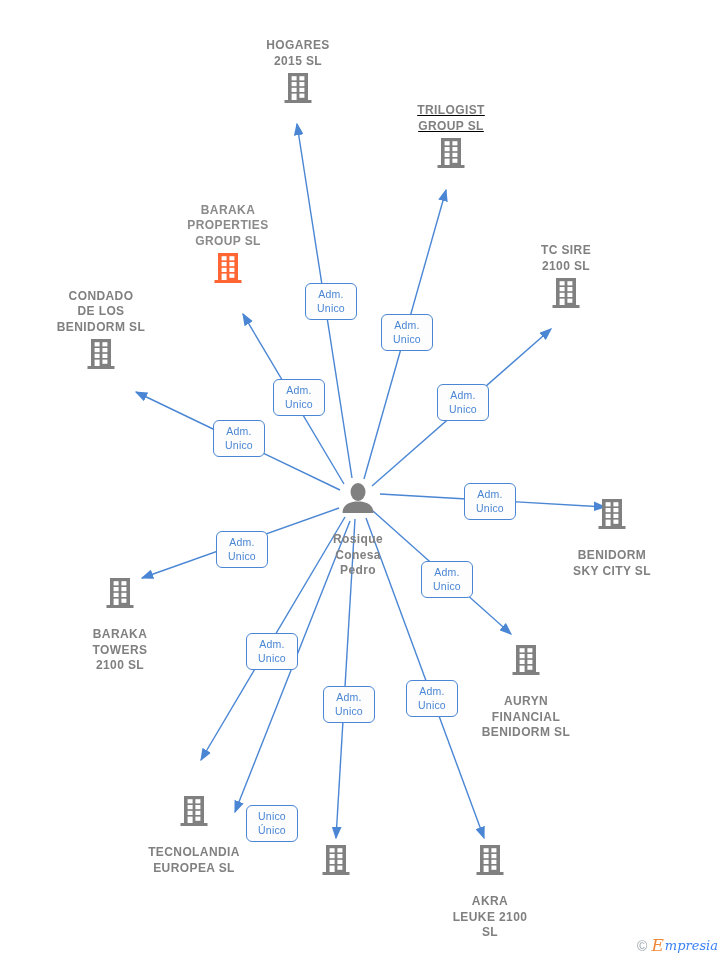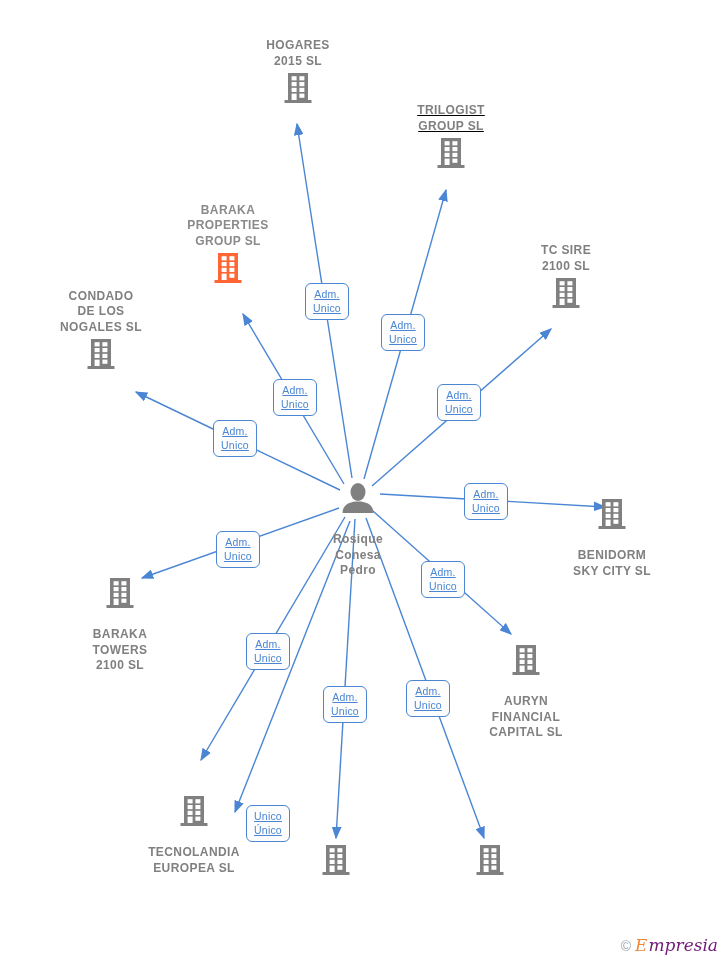--- a/index.html
+++ b/index.html
@@ -54,25 +54,24 @@
     z-index: 8;
     box-sizing: border-box;
     border: 1.3px solid #4a86d4;
     border-radius: 6px;
     background: #fdfdfd;
     color: #4a86d4;
     font-size: 10.5px;
     line-height: 14px;
     text-align: center;
     padding: 3px 0 4px 0;
-    width: 44px;
+    width: 52px;
     margin-left: -22px;
     margin-top: -17px;
     letter-spacing: 0.2px;
-    text-decoration: underline;
   }
   .edge-label span { display: block; }
 
   #watermark {
     position: absolute;
     right: 10px;
     bottom: 6px;
     display: flex;
     align-items: center;
     gap: 4px;
@@ -85,22 +84,22 @@
   #watermark .wm-e {
     font-family: "DejaVu Serif", serif;
     font-style: italic;
     font-size: 17px;
     color: #f0883a;
     line-height: 1;
   }
   #watermark .wm-rest {
     font-family: "DejaVu Serif", serif;
     font-style: italic;
-    font-size: 17px;
-    color: #701a75;
+    font-size: 13px;
+    color: #3b82f6;
     line-height: 1;
     margin-left: -3px;
   }
 </style>
 </head>
 <body>
 
 <div id="canvas">
 
   <svg id="edges" viewBox="0 0 728 960" xmlns="http://www.w3.org/2000/svg">
@@ -187,21 +186,21 @@
           <rect x="8.6" y="15.8" width="5" height="4.2" fill="#ffffff"></rect>
           <rect x="16.4" y="15.8" width="5" height="4.2" fill="#ffffff"></rect>
           <rect x="8.6" y="21.6" width="5" height="6.4" fill="#ffffff"></rect>
           <rect x="16.4" y="21.6" width="5" height="4.2" fill="#ffffff"></rect>
           <rect x="1.5" y="28" width="27" height="3" fill="#808080"></rect>
         </svg>
       </div>
       <div class="node label-top" style="left: 101px; top: 288.5px;">
         <div class="node-label">CONDADO
 DE LOS
-NOGALES  SL</div>
+BENIDORM  SL</div>
         <svg width="30" height="32" viewBox="0 0 30 32" class="node-icon">
           <rect x="5" y="1" width="20" height="27" fill="#808080"></rect>
           <rect x="8.6" y="4.2" width="5" height="4.2" fill="#ffffff"></rect>
           <rect x="16.4" y="4.2" width="5" height="4.2" fill="#ffffff"></rect>
           <rect x="8.6" y="10" width="5" height="4.2" fill="#ffffff"></rect>
           <rect x="16.4" y="10" width="5" height="4.2" fill="#ffffff"></rect>
           <rect x="8.6" y="15.8" width="5" height="4.2" fill="#ffffff"></rect>
           <rect x="16.4" y="15.8" width="5" height="4.2" fill="#ffffff"></rect>
           <rect x="8.6" y="21.6" width="5" height="6.4" fill="#ffffff"></rect>
           <rect x="16.4" y="21.6" width="5" height="4.2" fill="#ffffff"></rect>
@@ -249,21 +248,21 @@
           <rect x="8.6" y="10" width="5" height="4.2" fill="#ffffff"></rect>
           <rect x="16.4" y="10" width="5" height="4.2" fill="#ffffff"></rect>
           <rect x="8.6" y="15.8" width="5" height="4.2" fill="#ffffff"></rect>
           <rect x="16.4" y="15.8" width="5" height="4.2" fill="#ffffff"></rect>
           <rect x="8.6" y="21.6" width="5" height="6.4" fill="#ffffff"></rect>
           <rect x="16.4" y="21.6" width="5" height="4.2" fill="#ffffff"></rect>
           <rect x="1.5" y="28" width="27" height="3" fill="#808080"></rect>
         </svg>
         <div class="node-label">AURYN
 FINANCIAL
-CAPITAL  SL</div>
+BENIDORM  SL</div>
       </div>
       <div class="node label-bottom" style="left: 194px; top: 795px;">
         <svg width="30" height="32" viewBox="0 0 30 32" class="node-icon">
           <rect x="5" y="1" width="20" height="27" fill="#808080"></rect>
           <rect x="8.6" y="4.2" width="5" height="4.2" fill="#ffffff"></rect>
           <rect x="16.4" y="4.2" width="5" height="4.2" fill="#ffffff"></rect>
           <rect x="8.6" y="10" width="5" height="4.2" fill="#ffffff"></rect>
           <rect x="16.4" y="10" width="5" height="4.2" fill="#ffffff"></rect>
           <rect x="8.6" y="15.8" width="5" height="4.2" fill="#ffffff"></rect>
           <rect x="16.4" y="15.8" width="5" height="4.2" fill="#ffffff"></rect>
@@ -294,20 +293,23 @@
           <rect x="8.6" y="4.2" width="5" height="4.2" fill="#ffffff"></rect>
           <rect x="16.4" y="4.2" width="5" height="4.2" fill="#ffffff"></rect>
           <rect x="8.6" y="10" width="5" height="4.2" fill="#ffffff"></rect>
           <rect x="16.4" y="10" width="5" height="4.2" fill="#ffffff"></rect>
           <rect x="8.6" y="15.8" width="5" height="4.2" fill="#ffffff"></rect>
           <rect x="16.4" y="15.8" width="5" height="4.2" fill="#ffffff"></rect>
           <rect x="8.6" y="21.6" width="5" height="6.4" fill="#ffffff"></rect>
           <rect x="16.4" y="21.6" width="5" height="4.2" fill="#ffffff"></rect>
           <rect x="1.5" y="28" width="27" height="3" fill="#808080"></rect>
         </svg>
+        <div class="node-label">AKRA
+LEUKE 2100
+SL</div>
       </div>
       <div class="node label-bottom" style="left: 358px; top: 482px;">
         <svg width="34" height="32" viewBox="0 0 34 32" class="node-icon">
           <ellipse cx="17" cy="10" rx="7.5" ry="9" fill="#808080"></ellipse>
           <path d="M1.5 31 C1.5 23 8 19.5 17 19.5 C26 19.5 32.5 23 32.5 31 Z" fill="#808080"></path>
         </svg>
         <div class="node-label">Rosique
 Conesa
 Pedro</div>
       </div>

